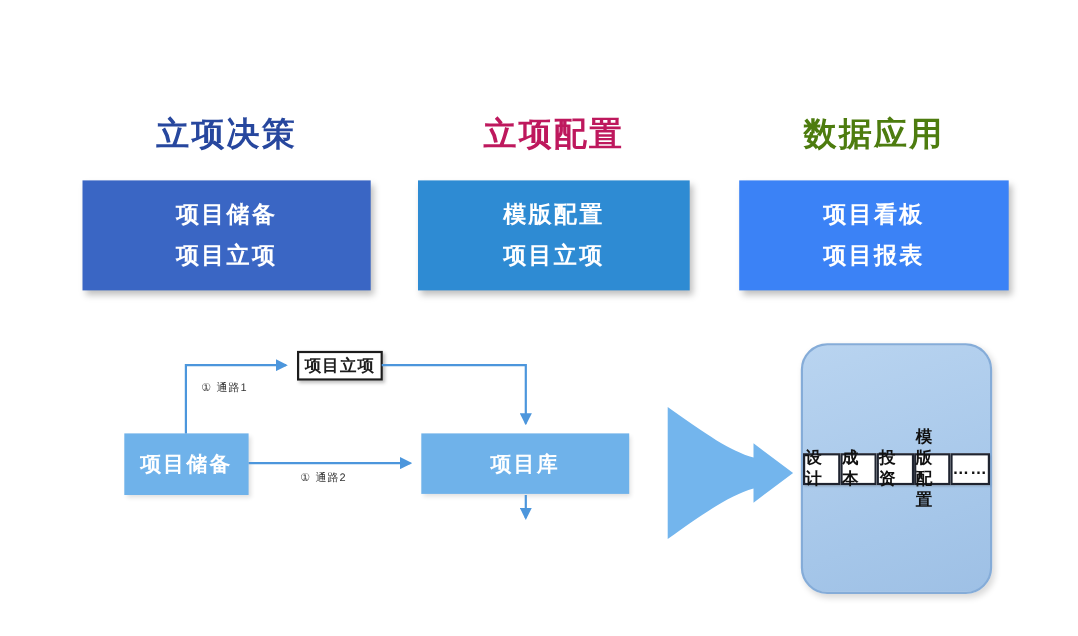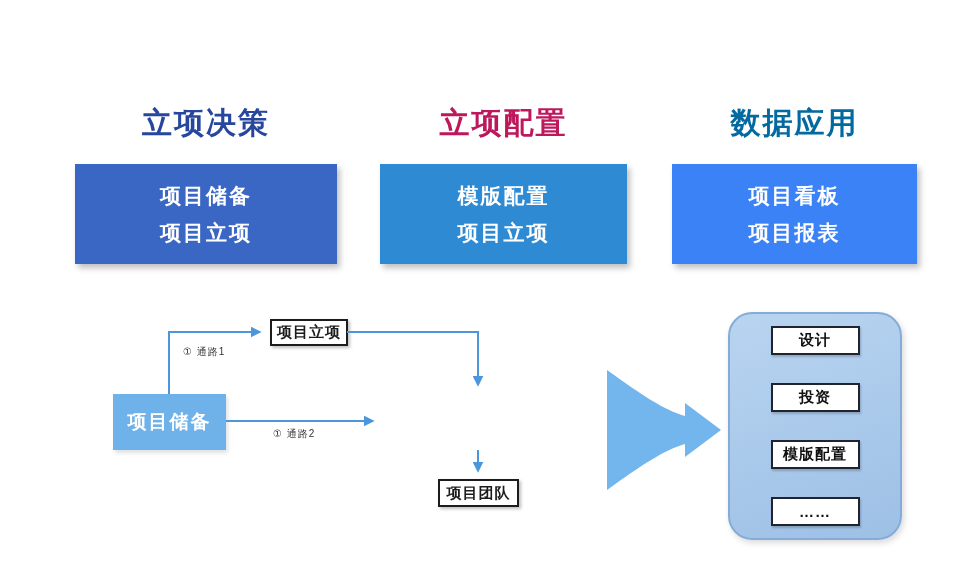--- a/index.html
+++ b/index.html
@@ -8,21 +8,21 @@
     font-family:"Liberation Sans","DejaVu Sans",sans-serif;
     margin-top:24px;
   }
   
   .col-header{
     position:absolute;top:80px;height:38px;line-height:38px;
     text-align:center;font-size:30px;font-weight:bold;letter-spacing:2px;
   }
   .hdr-1{left:75px;width:262px;color:#27479E;}
   .hdr-2{left:380px;width:247px;color:#be185d;}
-  .hdr-3{left:672px;width:245px;color:#0369a1;}
+  .hdr-3{left:672px;width:245px;color:#4d7c0f;}
   .stage-box{
     position:absolute;top:140px;height:100px;
     display:flex;flex-direction:column;justify-content:center;align-items:center;gap:16px;
     box-shadow:3px 4px 6px rgba(0,0,0,0.25);
   }
   .stage-1{left:75px;width:262px;background:#3A66C4;}
   .stage-2{left:380px;width:247px;background:#2E8BD3;}
   .stage-3{left:672px;width:245px;background:#3b82f6;}
   .stage-line{color:#fff;font-size:21px;font-weight:bold;letter-spacing:2px;line-height:1;}
   
@@ -43,21 +43,21 @@
   .path-label{
     position:absolute;font-size:10px;color:#333;font-weight:normal;letter-spacing:1px;
   }
   .pl-1{left:183px;top:321px;}
   .pl-2{left:273px;top:403px;}
   
   .panel{
     position:absolute;left:728px;top:288px;width:174px;height:228px;
     border-radius:24px;border:2px solid #85ACD8;box-sizing:border-box;
     background:linear-gradient(160deg,#B9D4F0 0%,#A5C6E9 70%,#9EC0E5 100%);
-    display:flex;flex-direction:column;justify-content:space-between;align-items:center;
+    display:flex;flex-direction:row;justify-content:space-between;align-items:center;
     padding:12px 0;box-shadow:2px 3px 6px rgba(0,0,0,0.15);
   }
   .panel-item{
     width:85px;height:25px;background:#fff;border:2px solid #1f2430;box-sizing:content-box;
     display:flex;align-items:center;justify-content:center;
     font-size:15px;font-weight:bold;color:#111;letter-spacing:1px;
     box-shadow:1px 2px 2px rgba(0,0,0,0.2);
   }
   
   .overlay{position:absolute;left:0;top:0;width:980px;height:578px;pointer-events:none;}
@@ -79,26 +79,27 @@
     <span class="stage-line">模版配置</span>
     <span class="stage-line">项目立项</span>
   </div>
   <div class="stage-box stage-3">
     <span class="stage-line">项目看板</span>
     <span class="stage-line">项目报表</span>
   </div>
 
   <div class="flow-box fb-reserve">项目储备</div>
   <div class="mini-box mb-initiation">项目立项</div>
-  <div class="mini-box mb-team">项目团队</div>
+  <div class="flow-box fb-library">项目库</div>
   <div class="path-label pl-1">① 通路1</div>
   <div class="path-label pl-2">① 通路2</div>
 
   <div class="panel">
     <div class="panel-item">设计</div>
+    <div class="panel-item">成本</div>
     <div class="panel-item">投资</div>
     <div class="panel-item">模版配置</div>
     <div class="panel-item">……</div>
   </div>
 
   <svg class="overlay" viewBox="0 0 980 578" xmlns="http://www.w3.org/2000/svg">
     <defs>
       <marker id="arr" viewBox="0 0 10 10" refX="8.5" refY="5" markerWidth="5.5" markerHeight="5.5" orient="auto-start-reverse">
         <path d="M0,0 L10,5 L0,10 z" fill="#4C96DC"></path>
       </marker>

